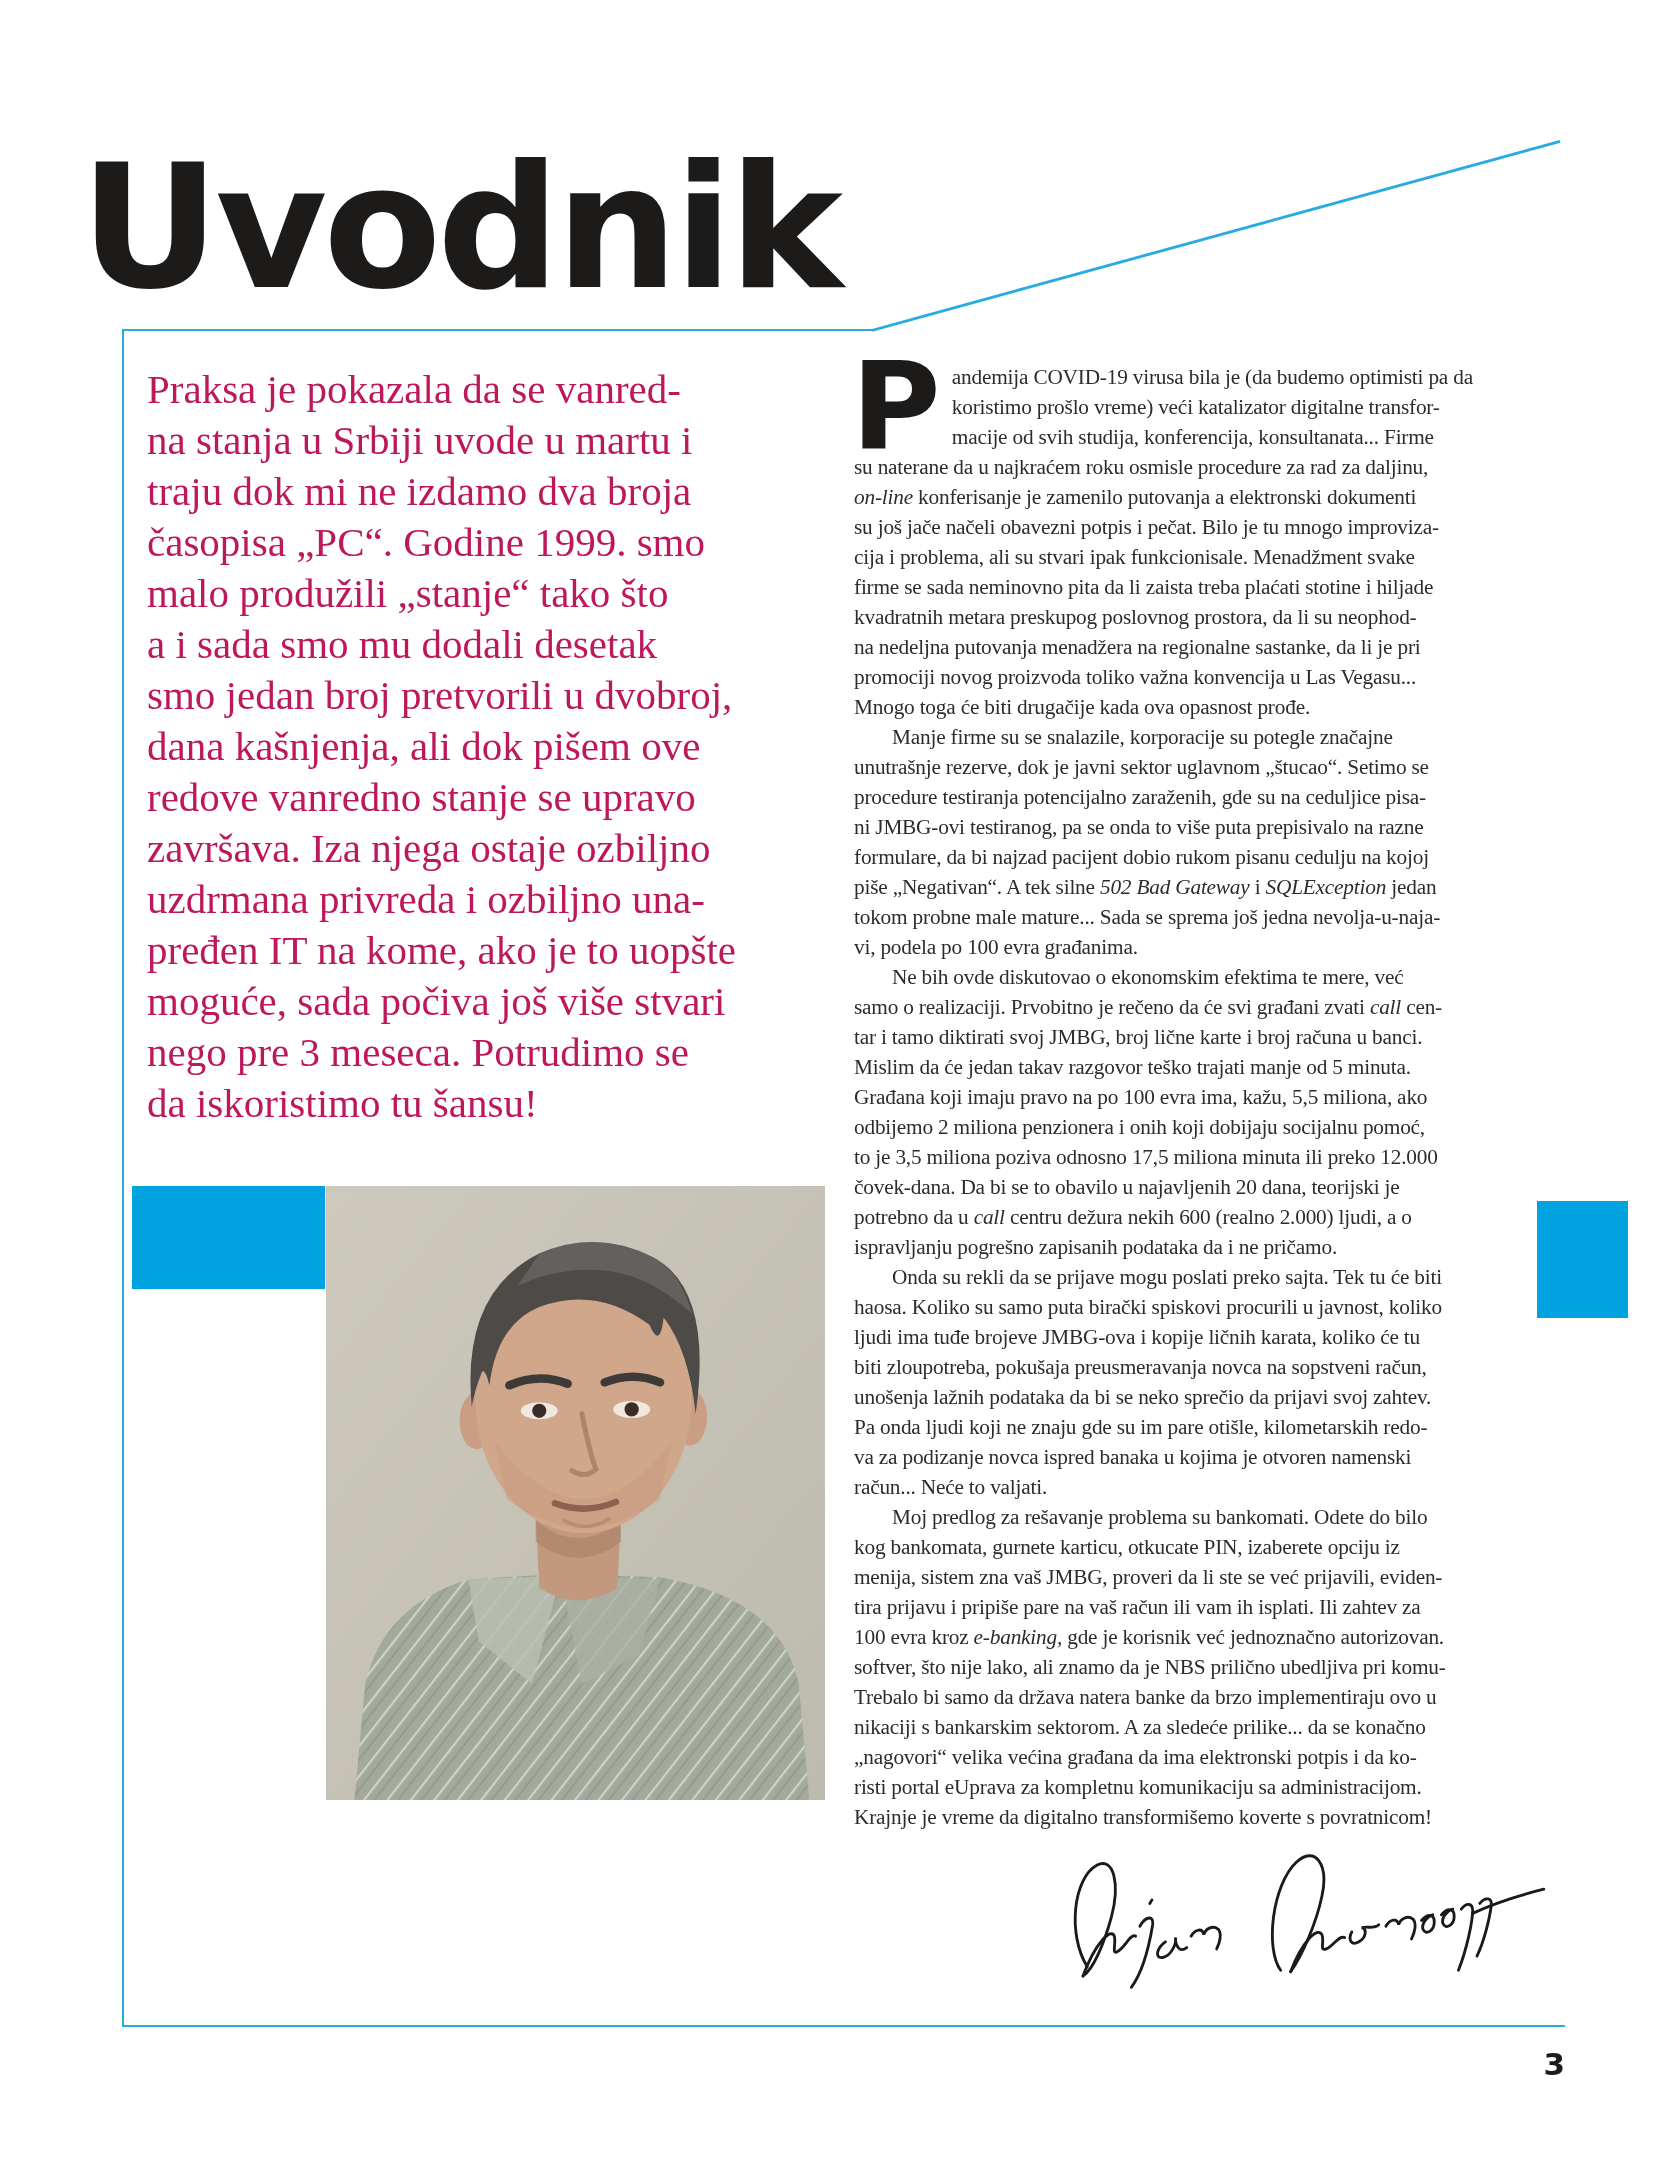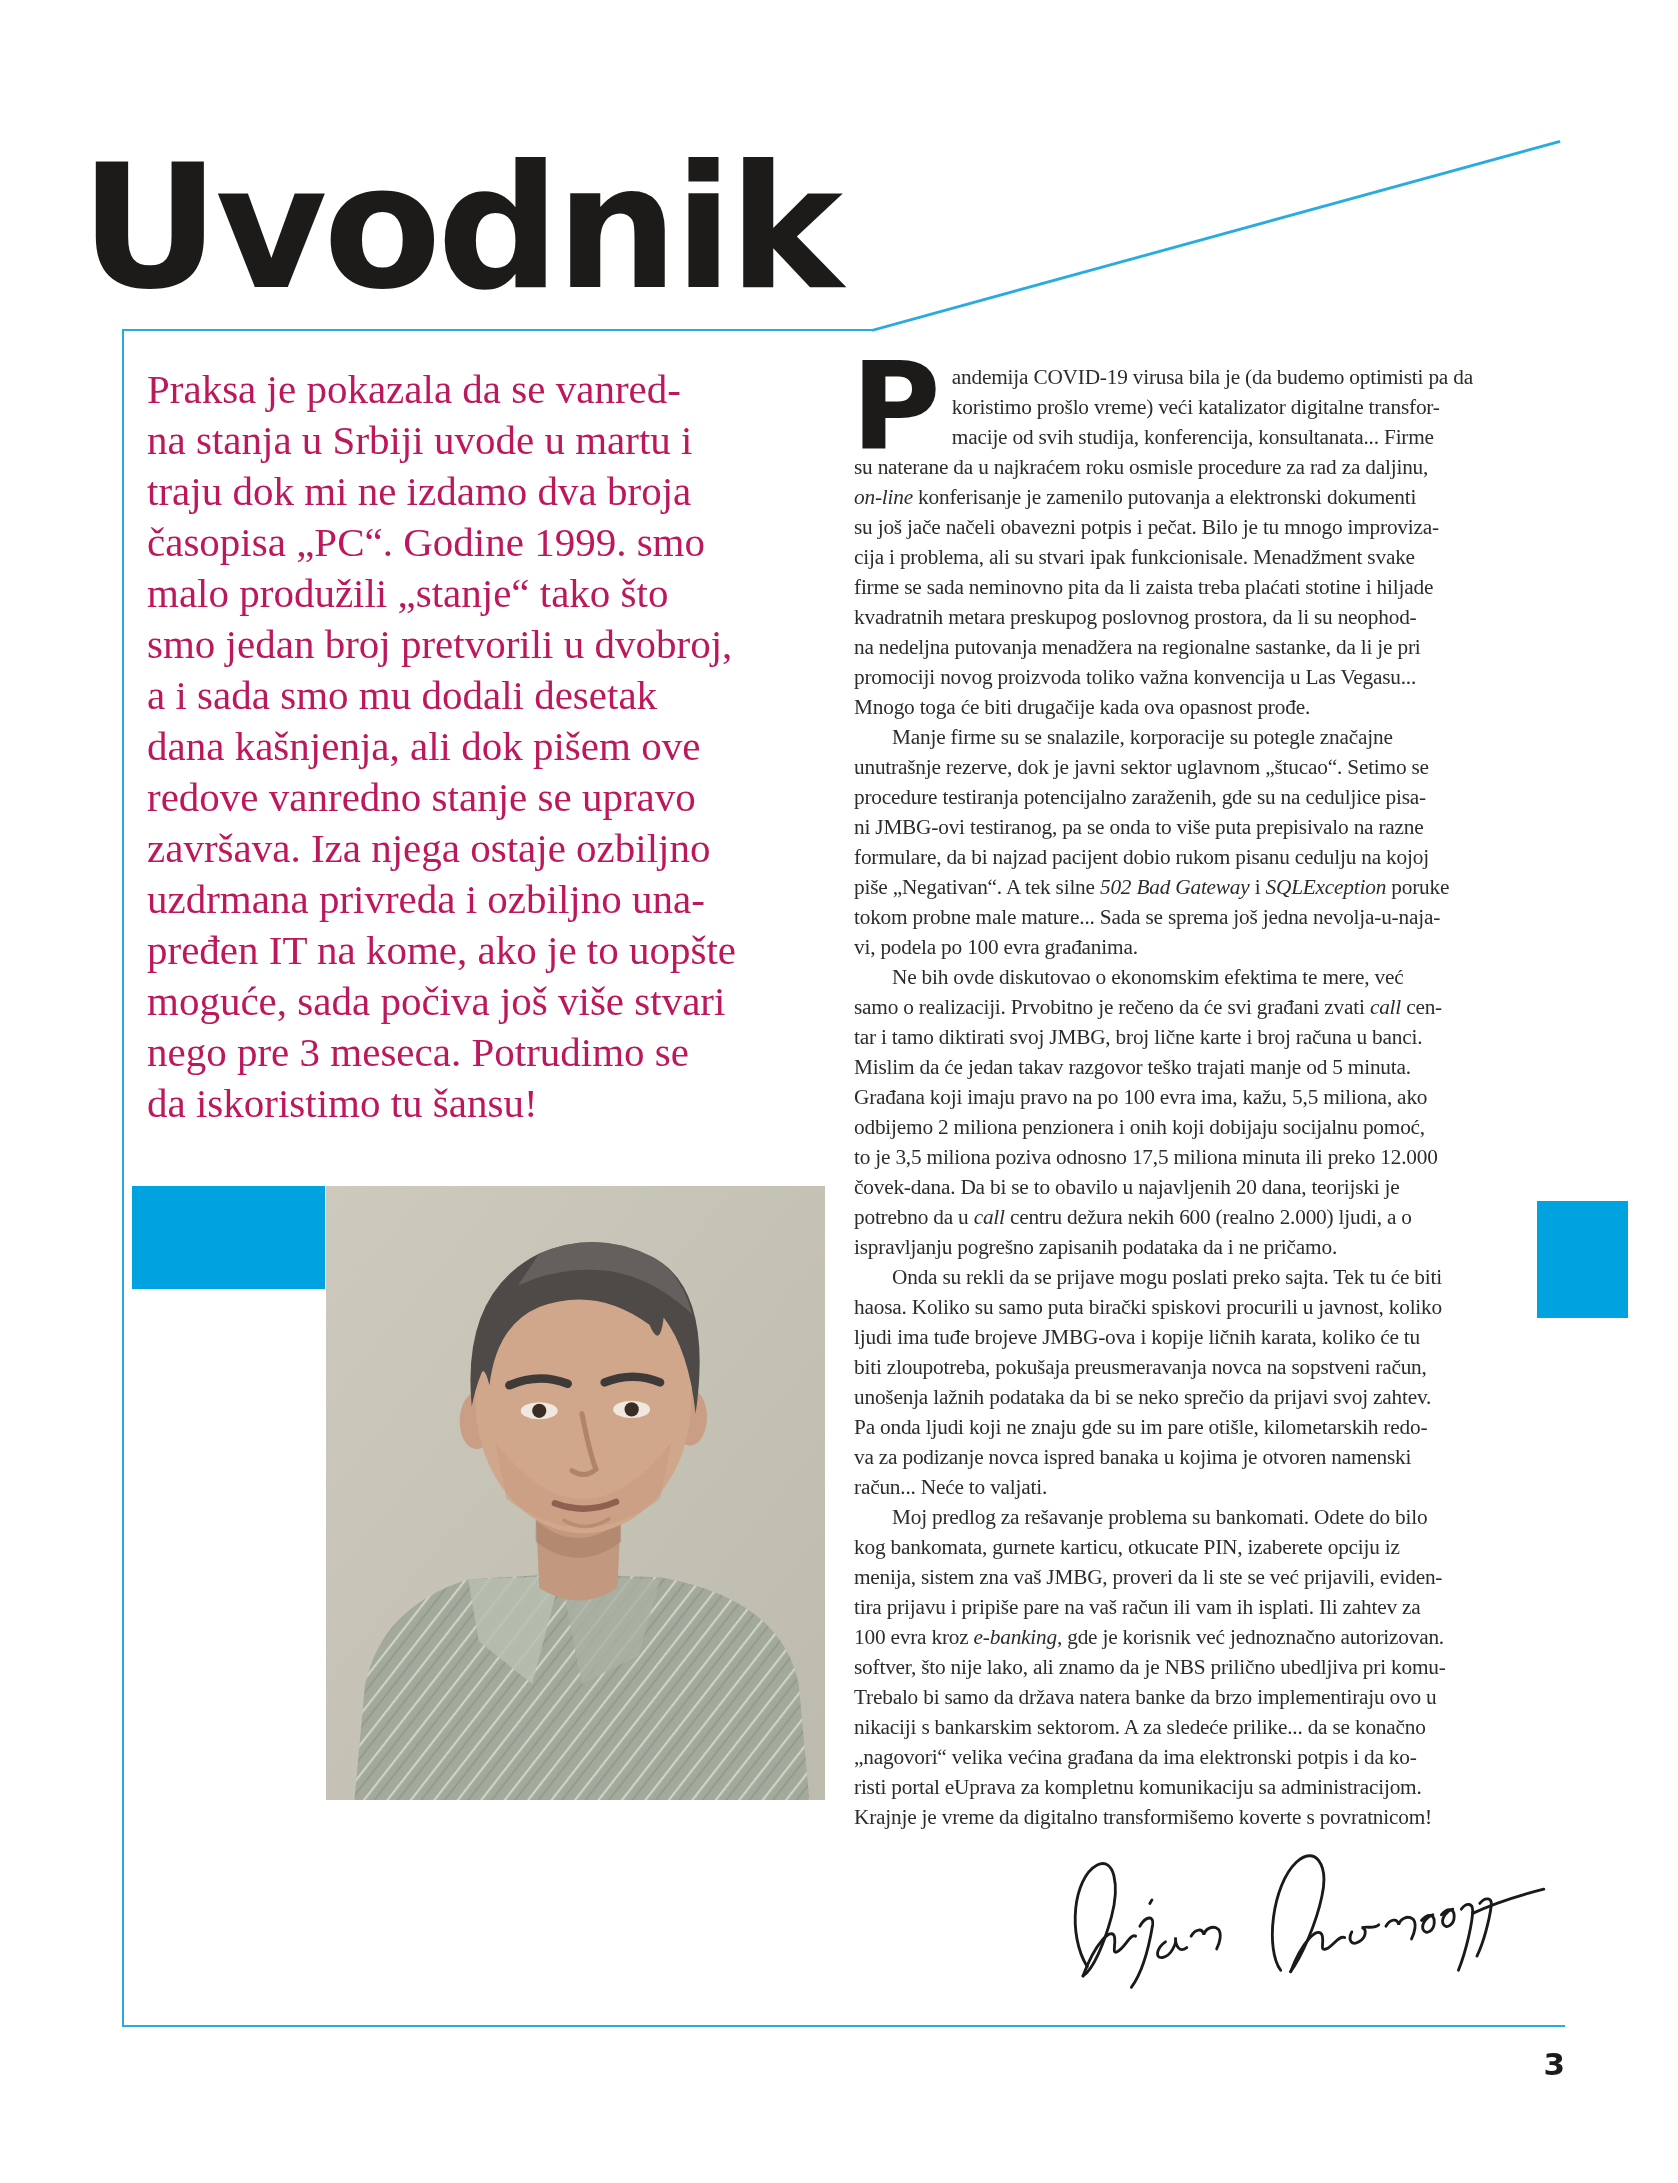--- a/index.html
+++ b/index.html
@@ -48,22 +48,22 @@
   </svg>
 
   <div id="title">Uvodnik</div>
 
   <div id="intro">
       <div class="ln"><span>Praksa je pokazala da se vanred-</span></div>
       <div class="ln"><span>na stanja u Srbiji uvode u martu i</span></div>
       <div class="ln"><span>traju dok mi ne izdamo dva broja</span></div>
       <div class="ln"><span>časopisa „PC“. Godine 1999. smo</span></div>
       <div class="ln"><span>malo produžili „stanje“ tako što</span></div>
+      <div class="ln"><span>a i sada smo mu dodali desetak</span></div>
       <div class="ln"><span>smo jedan broj pretvorili u dvobroj,</span></div>
-      <div class="ln"><span>a i sada smo mu dodali desetak</span></div>
       <div class="ln"><span>dana kašnjenja, ali dok pišem ove</span></div>
       <div class="ln"><span>redove vanredno stanje se upravo</span></div>
       <div class="ln"><span>završava. Iza njega ostaje ozbiljno</span></div>
       <div class="ln"><span>uzdrmana privreda i ozbiljno una-</span></div>
       <div class="ln"><span>pređen IT na kome, ako je to uopšte</span></div>
       <div class="ln"><span>moguće, sada počiva još više stvari</span></div>
       <div class="ln"><span>nego pre 3 meseca. Potrudimo se</span></div>
       <div class="ln"><span>da iskoristimo tu šansu!</span></div>
     </div>
 
@@ -129,21 +129,21 @@
         <div class="ln"><span>na nedeljna putovanja menadžera na regionalne sastanke, da li je pri</span></div>
         <div class="ln"><span>promociji novog proizvoda toliko važna konvencija u Las Vegasu...</span></div>
         <div class="ln"><span>Mnogo toga će biti drugačije kada ova opasnost prođe.</span></div>
       </div>
       <div class="para indent">
         <div class="ln"><span>Manje firme su se snalazile, korporacije su potegle značajne</span></div>
         <div class="ln"><span>unutrašnje rezerve, dok je javni sektor uglavnom „štucao“. Setimo se</span></div>
         <div class="ln"><span>procedure testiranja potencijalno zaraženih, gde su na ceduljice pisa-</span></div>
         <div class="ln"><span>ni JMBG-ovi testiranog, pa se onda to više puta prepisivalo na razne</span></div>
         <div class="ln"><span>formulare, da bi najzad pacijent dobio rukom pisanu cedulju na kojoj</span></div>
-        <div class="ln"><span>piše „Negativan“. A tek silne </span><i>502 Bad Gateway</i><span> i </span><i>SQLException</i><span> poruke</span></div>
+        <div class="ln"><span>piše „Negativan“. A tek silne </span><i>502 Bad Gateway</i><span> i </span><i>SQLException</i><span> jedan</span></div>
         <div class="ln"><span>tokom probne male mature... Sada se sprema još jedna nevolja-u-naja-</span></div>
         <div class="ln"><span>vi, podela po 100 evra građanima.</span></div>
       </div>
       <div class="para indent">
         <div class="ln"><span>Ne bih ovde diskutovao o ekonomskim efektima te mere, već</span></div>
         <div class="ln"><span>samo o realizaciji. Prvobitno je rečeno da će svi građani zvati </span><i>call</i><span> cen-</span></div>
         <div class="ln"><span>tar i tamo diktirati svoj JMBG, broj lične karte i broj računa u banci.</span></div>
         <div class="ln"><span>Mislim da će jedan takav razgovor teško trajati manje od 5 minuta.</span></div>
         <div class="ln"><span>Građana koji imaju pravo na po 100 evra ima, kažu, 5,5 miliona, ako</span></div>
         <div class="ln"><span>odbijemo 2 miliona penzionera i onih koji dobijaju socijalnu pomoć,</span></div>

